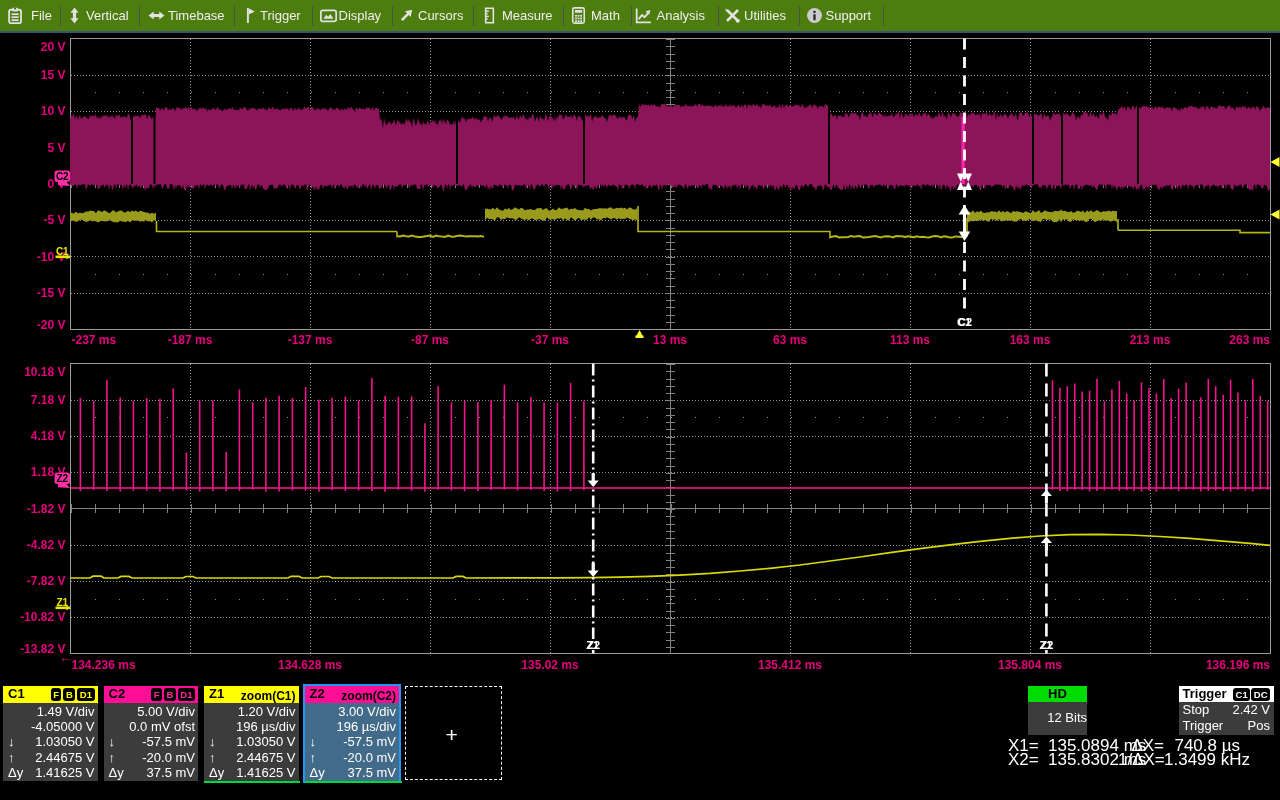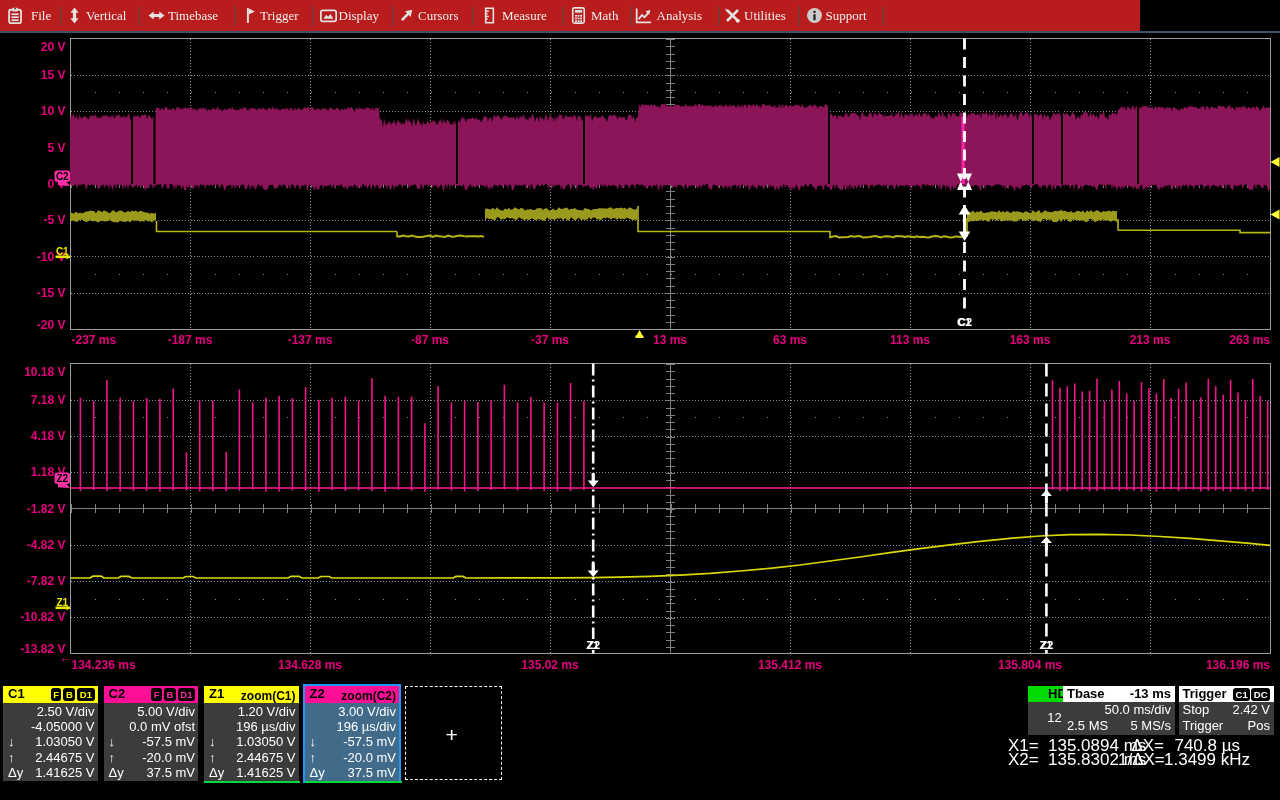--- a/index.html
+++ b/index.html
@@ -1,18 +1,18 @@
 <!DOCTYPE html>
 <html><head><meta charset="utf-8">
 <style>
 * { margin:0; padding:0; box-sizing:border-box; }
 html,body { width:1280px; height:800px; background:#000; overflow:hidden; }
 #root { position:relative; width:1280px; height:800px; background:#000;
   font-family:"Liberation Sans", sans-serif; }
-#menu { position:absolute; left:0; top:0; width:1140px; height:31px; background:#b91c1c;font-family:Liberation Serif, serif; }
+#menu { position:absolute; left:0; top:0; width:1280px; height:31px; background:#4d7c0f; }
 #menuline { position:absolute; left:0; top:31px; width:1280px; height:2px; background:#36536f; }
 .mic { position:absolute; top:7px; }
 .mtx { position:absolute; top:8px; color:#f0f0f0; font-size:13px; }
 .msep { position:absolute; top:6px; width:1px; height:20px; background:#4d4d4d; }
 #scope { position:absolute; left:0; top:0; }
 .al { fill:#e6007e; font-size:12px; font-weight:bold; font-family:"Liberation Sans",sans-serif; }
 .cl { fill:#fff; font-size:11px; font-weight:bold; font-family:"Liberation Sans",sans-serif; }
 .tag { fill:#000; font-size:10px; font-weight:bold; font-family:"Liberation Sans",sans-serif; }
 .tagy { fill:#e8e800; font-size:10px; font-weight:bold; font-family:"Liberation Sans",sans-serif; }
 .chb { position:absolute; top:686px; height:94.5px; background:#3c3c3c; }
@@ -276,21 +276,21 @@
         <span class="ht">C1</span>
         <span class="hr">
           <span class="bdg" style="color:#ffff00">F</span>
           <span class="bdg" style="color:#ffff00">B</span>
           <span class="bdg" style="color:#ffff00">D1</span>
         </span>
       </div>
       <div class="chc">
         <div class="row">
           <span class="sym"></span>
-          <span class="val">2.50 V/div</span>
+          <span class="val">1.49 V/div</span>
         </div>
         <div class="row">
           <span class="sym"></span>
           <span class="val">-4.05000 V</span>
         </div>
         <div class="row">
           <span class="sym">↓</span>
           <span class="val">1.03050 V</span>
         </div>
         <div class="row">
@@ -397,36 +397,20 @@
     </div>
 <div class="greenu" style="left:204px;width:96px"></div>
 <div class="greenu" style="left:304.5px;width:97px"></div>
 <div class="plusbox">
       <span class="plus">+</span>
     </div>
 <div class="ib" style="left:1028px;width:59px">
 <div class="ibh" style="background:#00dc00;text-align:center;font-weight:bold">HD</div>
 <div class="ibc" style="text-align:right;line-height:32px">12 Bits</div>
     </div>
-<div class="ib" style="left:1063px;width:112px">
-<div class="ibh" style="background:#fff">
-        <span style="float:left">Tbase</span>
-        <span style="float:right">-13 ms</span>
-      </div>
-<div class="ibc">
-        <div class="ibr">
-          <span></span>
-          <span>50.0 ms/div</span>
-        </div>
-<div class="ibr">
-          <span>2.5 MS</span>
-          <span>5 MS/s</span>
-        </div>
-      </div>
-    </div>
 <div class="ib" style="left:1178.5px;width:95.5px">
 <div class="ibh" style="background:#fff">
         <span style="float:left">Trigger</span>
         <span style="float:right">
 <span class="bdg" style="color:#fff">C1</span><span class="bdg" style="color:#fff">DC</span></span>
       </div>
 <div class="ibc">
         <div class="ibr">
           <span>Stop</span>
           <span>2.42 V</span>

